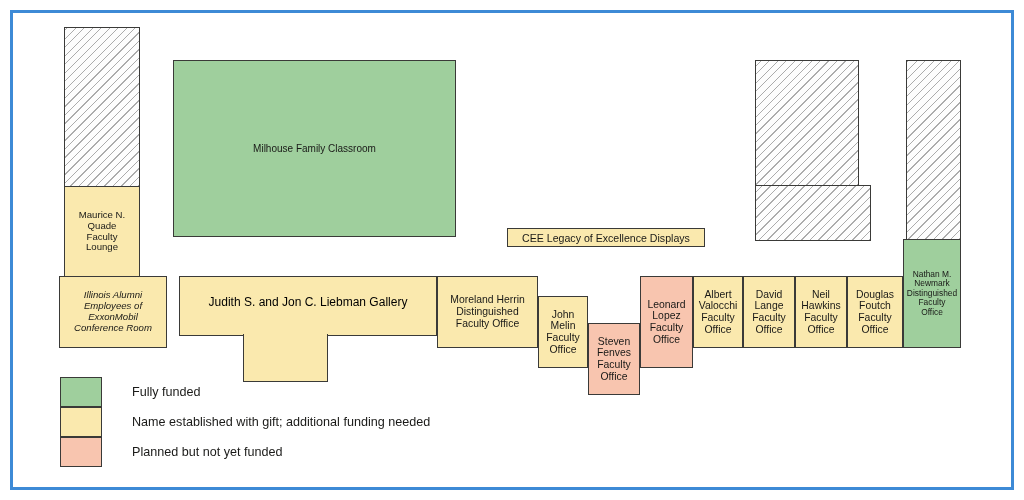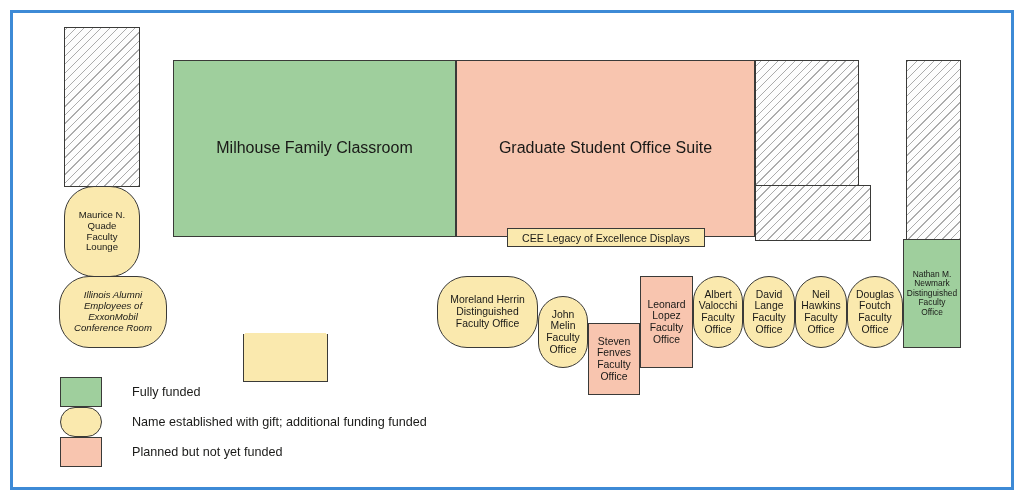--- a/index.html
+++ b/index.html
@@ -47,38 +47,38 @@
     overflow: hidden;
   }
   .room .label {
     display: block;
     line-height: 1.13;
     padding: 0 2px;
     white-space: pre-line;
   }
 
   .fill-green  { background: #9fcf9d; }
-  .fill-yellow { background: #fae9ae; border-radius: 30px; }
+  .fill-yellow { background: #fae9ae; }
   .fill-pink   { background: #f8c5af; }
 
   
   .hatch {
     background-color: #fdfdfd;
     background-image:
       repeating-linear-gradient(
         -45deg,
         rgba(60,60,60,0.42) 0px,
         rgba(60,60,60,0.42) 0.9px,
         rgba(255,255,255,0) 0.9px,
         rgba(255,255,255,0) 6px
       );
   }
 
   
-  .fs-big   { font-size: 16px; text-align: right; }
+  .fs-big   { font-size: 10px; text-align: right; }
   .fs-small { font-size: 10.4px; }
   .fs-xs    { font-size: 9.6px; }
   .fs-xxs   { font-size: 8.4px; }
 
   
   .banner {
     position: absolute;
     box-sizing: border-box;
     border: 1.6px solid #3a3a38;
     background: #fae9ae;
@@ -150,42 +150,42 @@
   <div class="room hatch" style="left:755px; top:60px; width:104px; height:126px;"></div>
 
   <div class="room hatch" style="left:755px; top:185px; width:116px; height:56px;"></div>
 
   <div class="room hatch" style="left:906px; top:60px; width:55px; height:180px;"></div>
 
   <div class="room fill-green" style="left:173px; top:60px; width:283px; height:177px;">
     <span class="label fs-big">Milhouse Family Classroom</span>
   </div>
 
-  <div class="room fill-pink" style="left:456px; top:60px; width:299px; height:177px;">
-    <span class="label fs-big">Graduate Student Office Suite</span>
-  </div>
 
   <div class="banner" style="left:507px; top:228px; width:198px; height:19px;">
     <span>CEE Legacy of Excellence Displays</span>
   </div>
 
   <div class="room fill-yellow" style="left:64px; top:186px; width:76px; height:91px;">
     <span class="label fs-xs">Maurice N.
 Quade
 Faculty
 Lounge</span>
   </div>
 
   <div class="room fill-yellow" style="left:59px; top:276px; width:108px; height:72px;font-style:italic;">
     <span class="label fs-xs">Illinois Alumni
 Employees of
 ExxonMobil
 Conference Room</span>
   </div>
 
+  <div class="gallery-main" style="left:179px; top:276px; width:258px; height:60px;">
+    <span class="label">Judith S. and Jon C. Liebman Gallery</span>
+  </div>
   <div class="gallery-bump" style="left:243px; top:334px; width:85px; height:48px;"></div>
   <div class="seam" style="left:245px; top:333px; width:81px; height:3px;"></div>
 
   <div class="room fill-yellow" style="left:437px; top:276px; width:101px; height:72px;">
     <span class="label fs-small">Moreland Herrin
 Distinguished
 Faculty Office</span>
   </div>
 
   <div class="room fill-yellow" style="left:538px; top:276px; width:50px; height:72px;margin-top:20px;">
@@ -246,21 +246,21 @@
   </div>
 
   <div class="legend">
     <div class="legend-row" style="left:60px; top:377px;">
       <span class="legend-swatch fill-green"></span>
       <span class="legend-text">Fully funded</span>
     </div>
 
     <div class="legend-row" style="left:60px; top:407px;">
       <span class="legend-swatch fill-yellow"></span>
-      <span class="legend-text">Name established with gift; additional funding funded</span>
+      <span class="legend-text">Name established with gift; additional funding needed</span>
     </div>
 
     <div class="legend-row" style="left:60px; top:437px;">
       <span class="legend-swatch fill-pink"></span>
       <span class="legend-text">Planned but not yet funded</span>
     </div>
   </div>
 
 </div>
 

